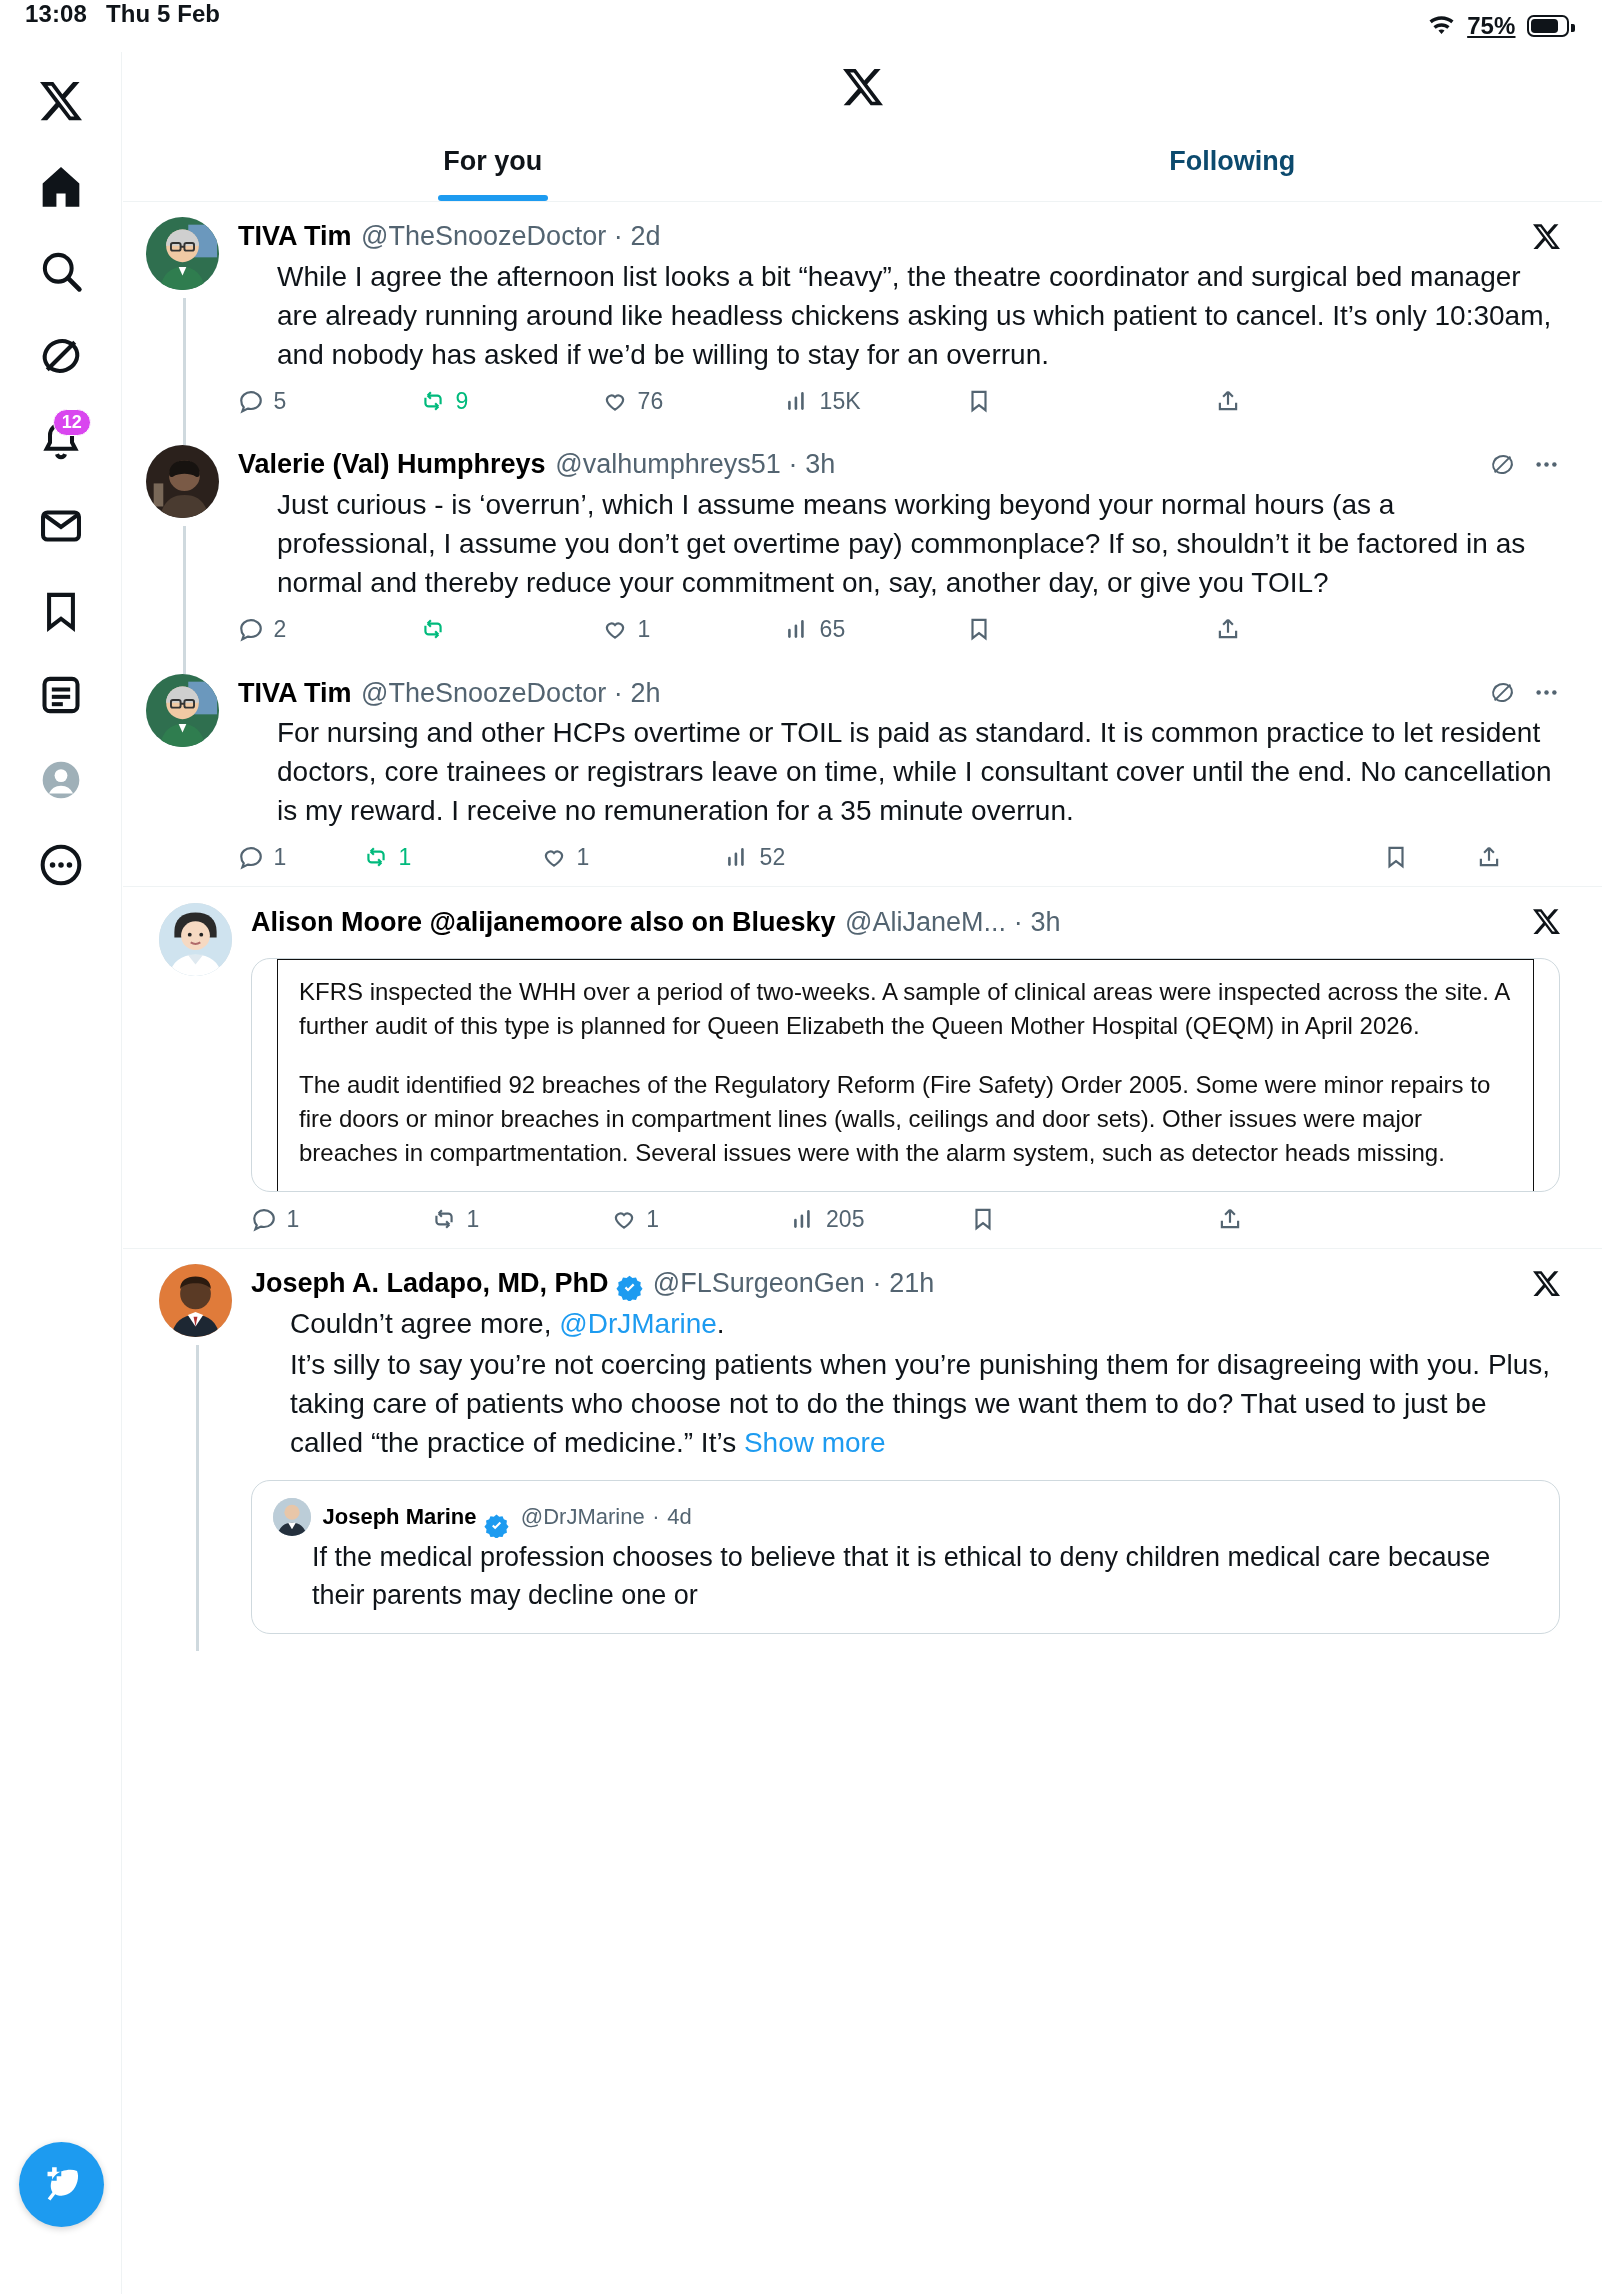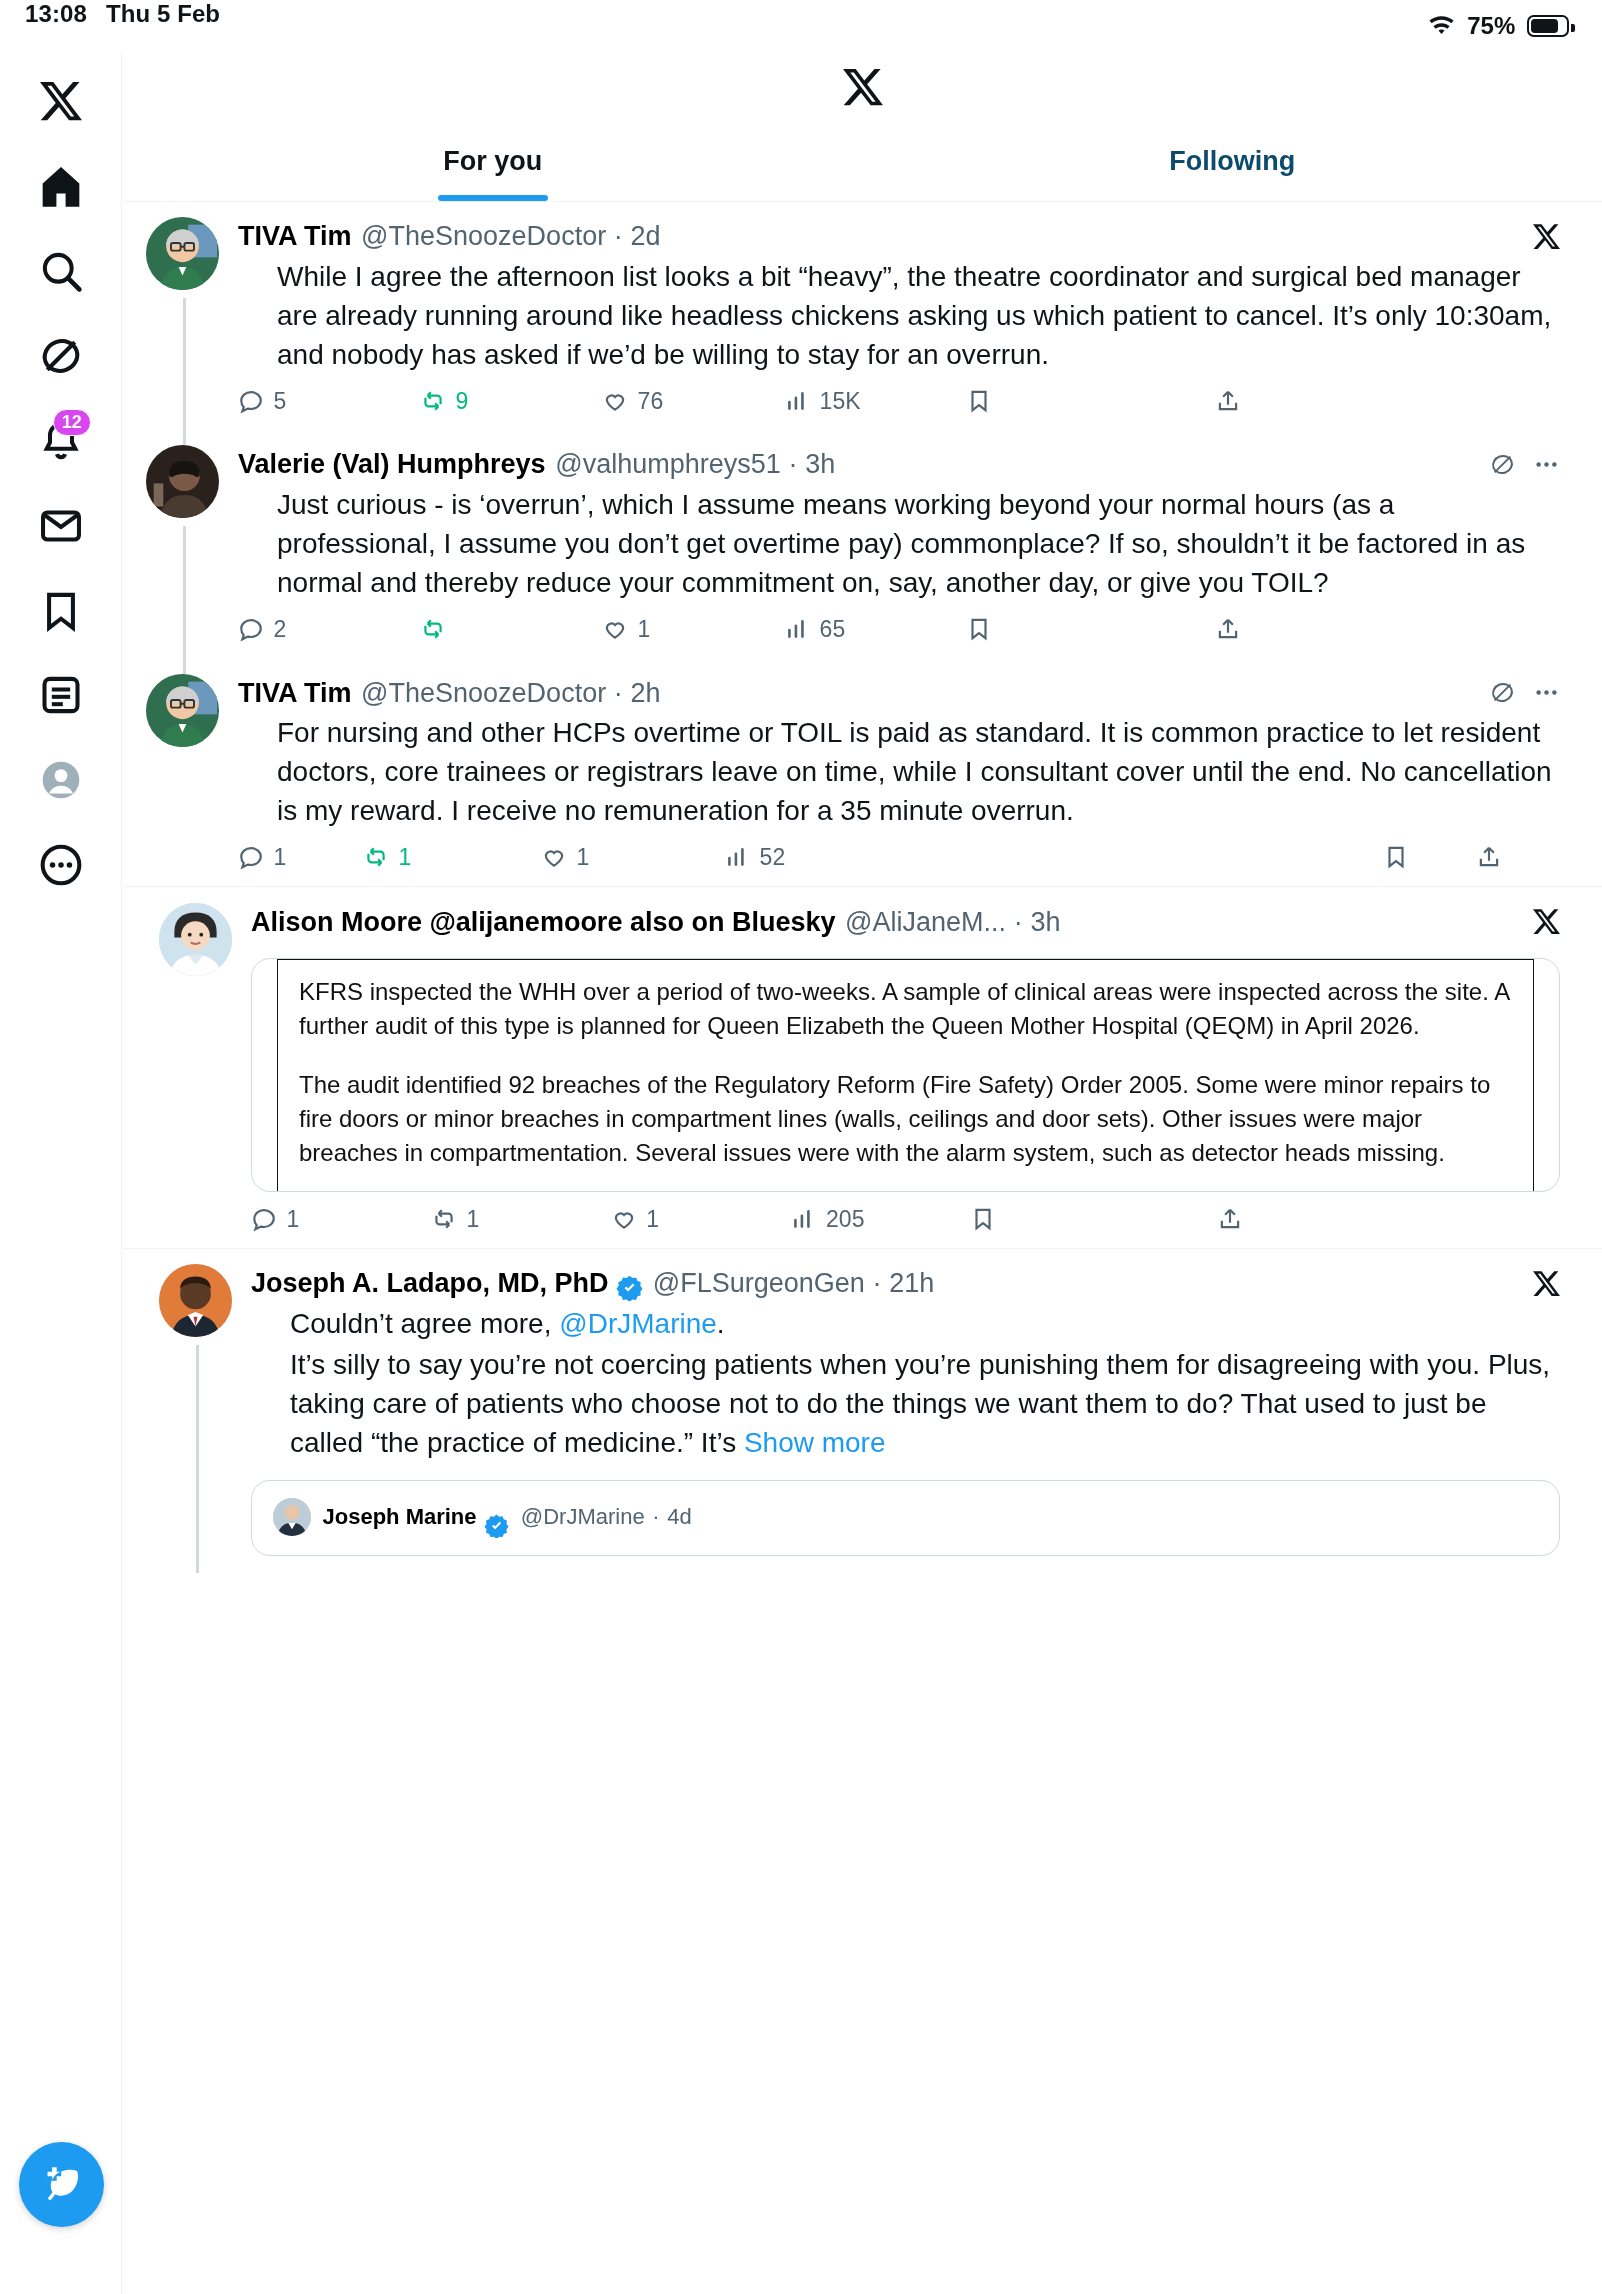--- a/index.html
+++ b/index.html
@@ -13,21 +13,21 @@
   .app { position: relative; width: 1602px; height: 2294px; }
 
   
   .statusbar {
     height: 52px; width: 100%;
     display: flex; 
     padding: 0 33px 0 25px;
     font-size: 24px; font-weight: 600; letter-spacing: 0.1px;
   }
   .statusbar .left { display: flex; align-items: baseline; gap: 19px; }
-  .statusbar .right { margin-left: auto; display: flex; align-items: center; gap: 11.5px; }
+  .statusbar .right { margin-left: auto; display: flex; align-items: center; gap: 11.5px; text-decoration: underline; }
   .wifi { width: 29px; height: 21px; position: relative; display:inline-block; }
   .battery-pct { font-size: 24px; font-weight: 600; }
   .battery {
     width: 42px; height: 22px; border: 2.9px solid #0f1419; border-radius: 6.7px;
     position: relative; display: inline-block;
   }
   .battery::after {
     content: ""; position: absolute; right: -7.7px; top: 6.7px;
     width: 3.8px; height: 8.6px; background: #0f1419; border-radius: 0 1.9px 1.9px 0;
   }
@@ -640,20 +640,21 @@
               <span class="verified">
                 <svg viewBox="0 0 24 24" width="25" height="25">
                     <path fill="#1d9bf0" d="M12 1.5l2.6 2 3.2-.4 1.2 3 3 1.2-.4 3.2 2 2.6-2 2.6.4 3.2-3 1.2-1.2 3-3.2-.4-2.6 2-2.6-2-3.2.4-1.2-3-3-1.2.4-3.2-2-2.6 2-2.6-.4-3.2 3-1.2 1.2-3 3.2.4z"></path>
                     <path fill="#fff" d="M10.7 15.6l-3-3 1.4-1.4 1.6 1.6 4.3-4.3 1.4 1.4z"></path>
                   </svg>
               </span>
               <span class="handle">@DrJMarine</span>
               <span class="dot">·</span>
               <span class="time">4d</span>
             </div>
+            <div class="text">If the medical profession chooses to believe that it is ethical to deny children medical care because their parents may decline one or</div>
           </div>
         </div>
       </div>
 
     </div>
   </div>
 </div>
 
 
 </body></html>

